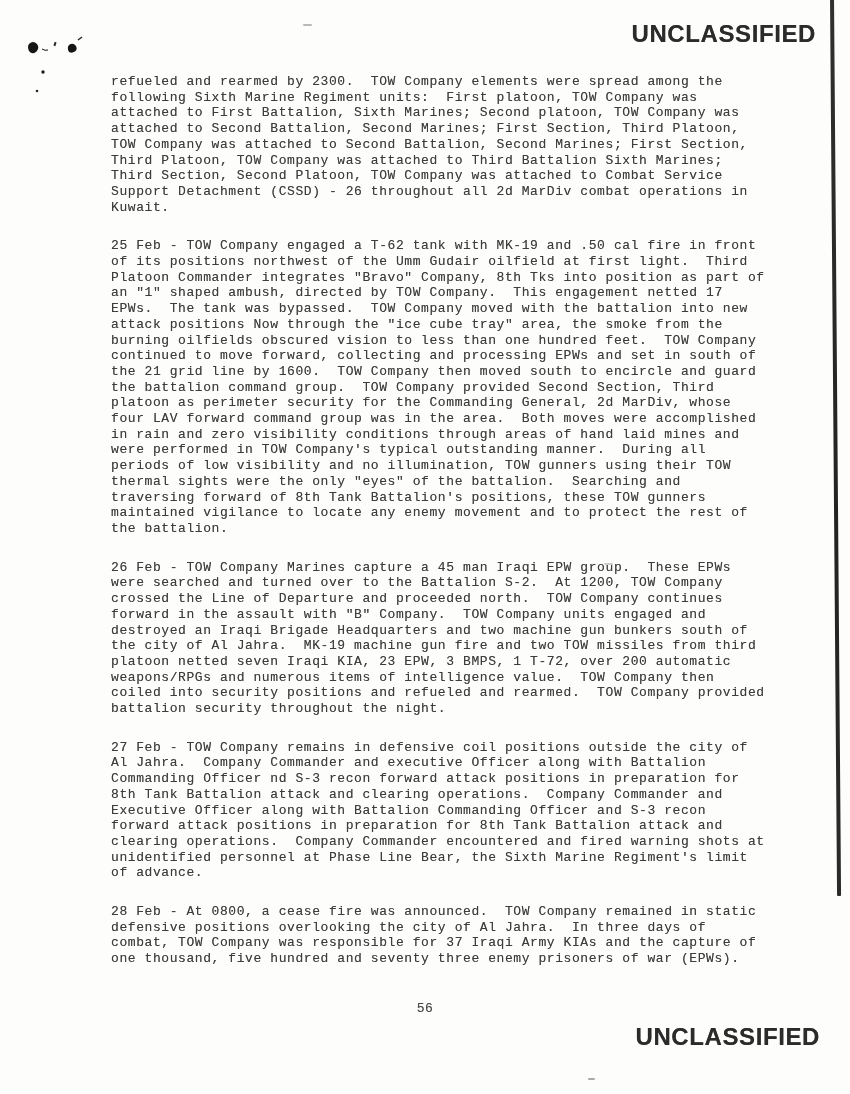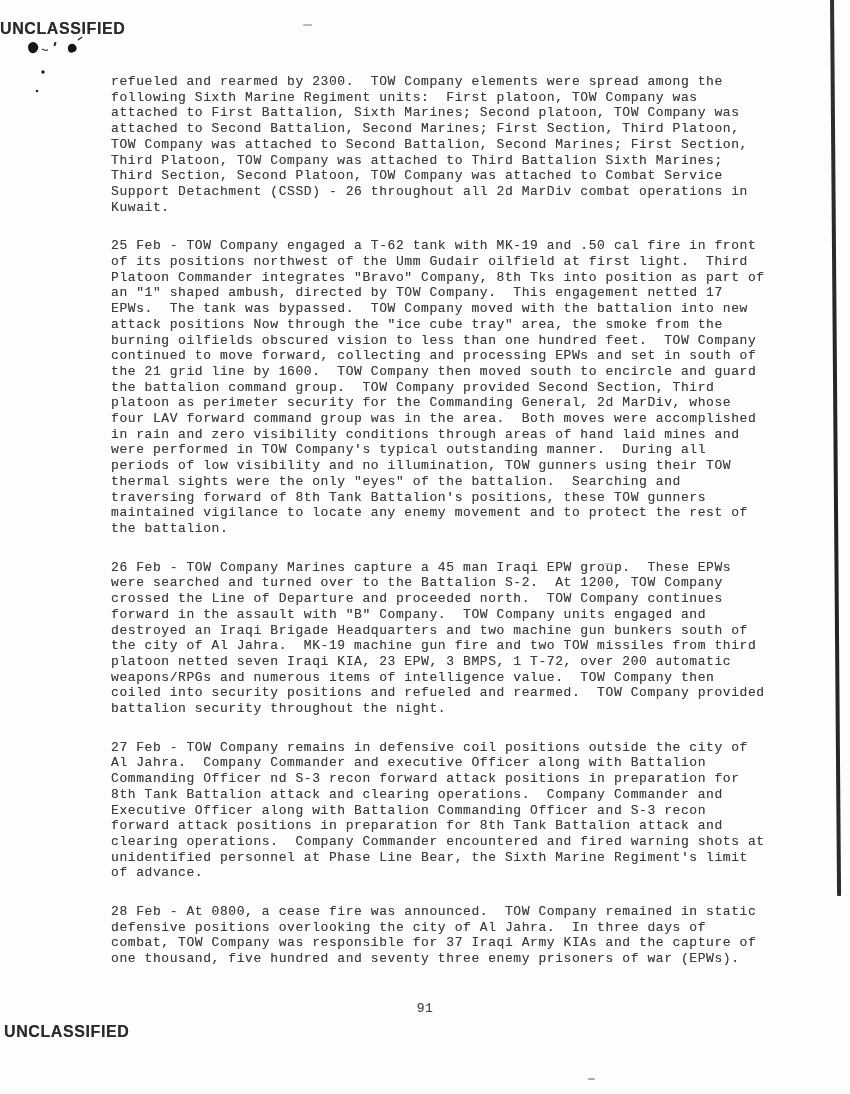--- a/index.html
+++ b/index.html
@@ -9,23 +9,23 @@
     font-family:"Liberation Mono","DejaVu Sans Mono",monospace;
     overflow:hidden;
   }
   .page{
     position:relative;width:850px;height:1094px;
     background:#fdfdfb;overflow:hidden;
   }
   
   .banner{
     position:absolute;left:0;width:816px;
-    text-align:left;
+    text-align:right;
     font-family:"Liberation Sans","DejaVu Sans",sans-serif;
-    font-weight:bold;font-size:16px;letter-spacing:0.6px;
+    font-weight:bold;font-size:24px;letter-spacing:0.6px;
     color:#2b2b2b;
     text-shadow:0 0 0.5px rgba(43,43,43,.65);
   }
   .banner.top{top:20px;}
   .banner.bottom{top:1023px;left:4px;}
   
   .typed{
     position:absolute;left:96px;top:74px;width:690px;
     font-size:13px;line-height:15.7px;letter-spacing:0.58px;
     color:#3d3d3d;
@@ -119,21 +119,21 @@
 forward attack positions in preparation for 8th Tank Battalion attack and
 clearing operations.  Company Commander encountered and fired warning shots at
 unidentified personnel at Phase Line Bear, the Sixth Marine Regiment's limit
 of advance.</div>
     <div class="para">28 Feb - At 0800, a cease fire was announced.  TOW Company remained in static
 defensive positions overlooking the city of Al Jahra.  In three days of
 combat, TOW Company was responsible for 37 Iraqi Army KIAs and the capture of
 one thousand, five hundred and seventy three enemy prisoners of war (EPWs).</div>
   </div>
 
-  <div class="pageno">91</div>
+  <div class="pageno">56</div>
 
   <div class="banner bottom">UNCLASSIFIED</div>
 
   <div class="edge-line"></div>
   <div class="speck s1"></div>
   <div class="speck s2"></div>
   <div class="speck s3"></div>
 
 </div>
 

